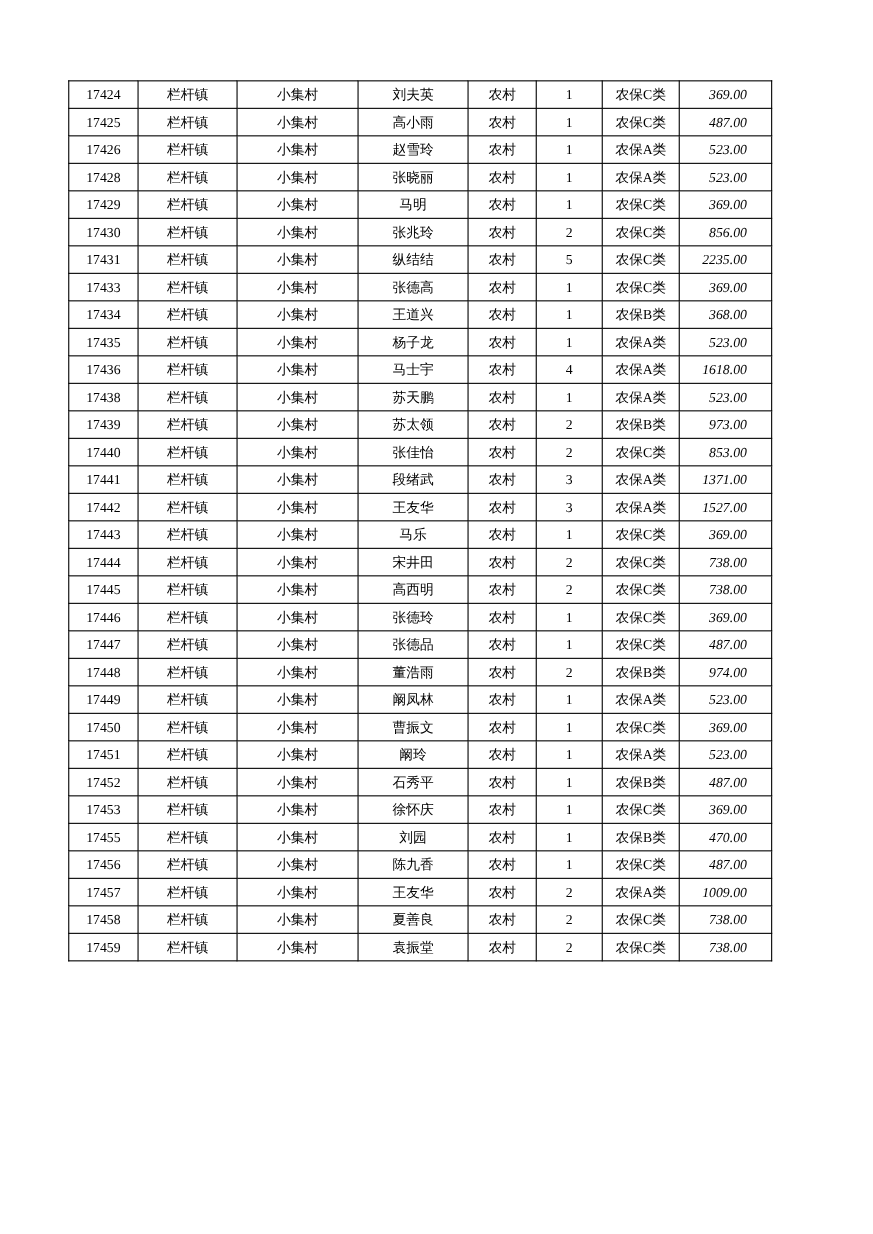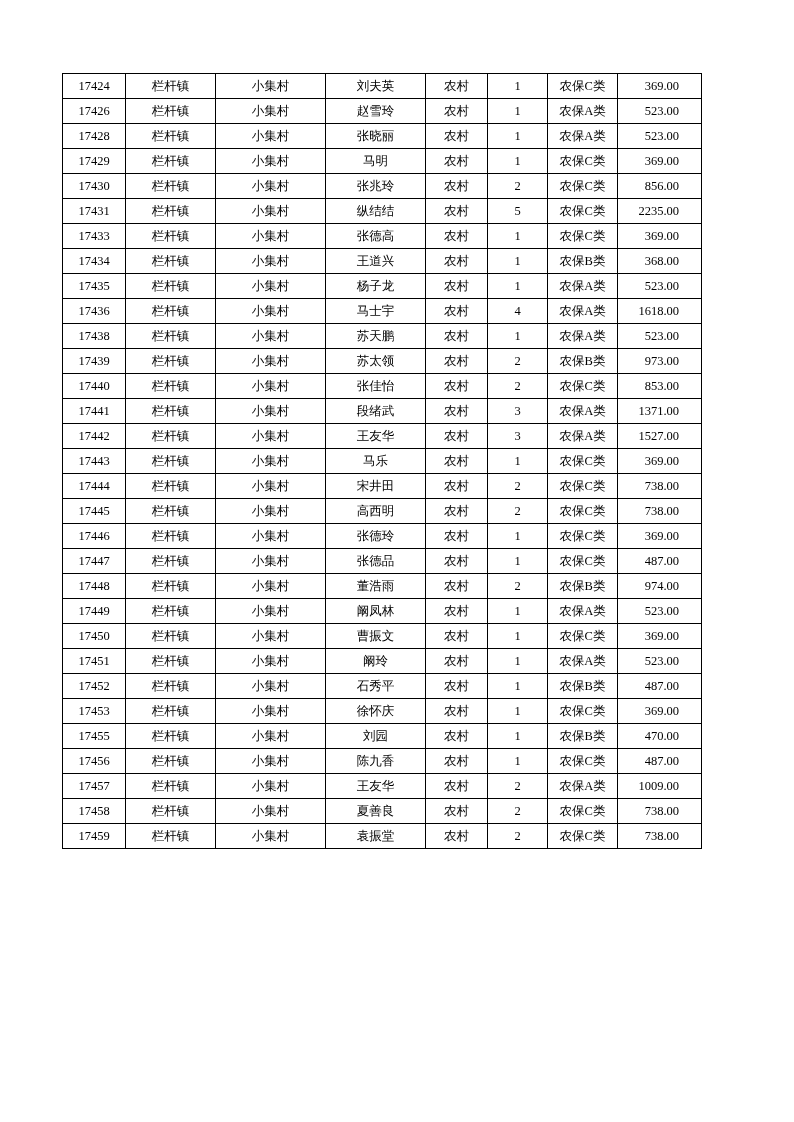--- a/index.html
+++ b/index.html
@@ -30,20 +30,21 @@
     line-height: 24px;
     text-align: center;
     vertical-align: middle;
     padding: 0 2px;
     white-space: nowrap;
     overflow: hidden;
   }
   table.data-table td.amount {
     text-align: right;
     padding-right: 22px;
+    font-style: italic;
   }
   col.c-id      { width: 63px;  }
   col.c-town    { width: 90px;  }
   col.c-village { width: 110px; }
   col.c-name    { width: 100px; }
   col.c-type    { width: 62px;  }
   col.c-count   { width: 60px;  }
   col.c-cat     { width: 70px;  }
   col.c-amt     { width: 84px;  }
 </style>
@@ -67,20 +68,30 @@
           <td>17424</td>
           <td>栏杆镇</td>
           <td>小集村</td>
           <td>刘夫英</td>
           <td>农村</td>
           <td>1</td>
           <td>农保C类</td>
           <td class="amount">369.00</td>
         </tr>
         <tr>
+          <td>17425</td>
+          <td>栏杆镇</td>
+          <td>小集村</td>
+          <td>高小雨</td>
+          <td>农村</td>
+          <td>1</td>
+          <td>农保C类</td>
+          <td class="amount">487.00</td>
+        </tr>
+        <tr>
           <td>17426</td>
           <td>栏杆镇</td>
           <td>小集村</td>
           <td>赵雪玲</td>
           <td>农村</td>
           <td>1</td>
           <td>农保A类</td>
           <td class="amount">523.00</td>
         </tr>
         <tr>

